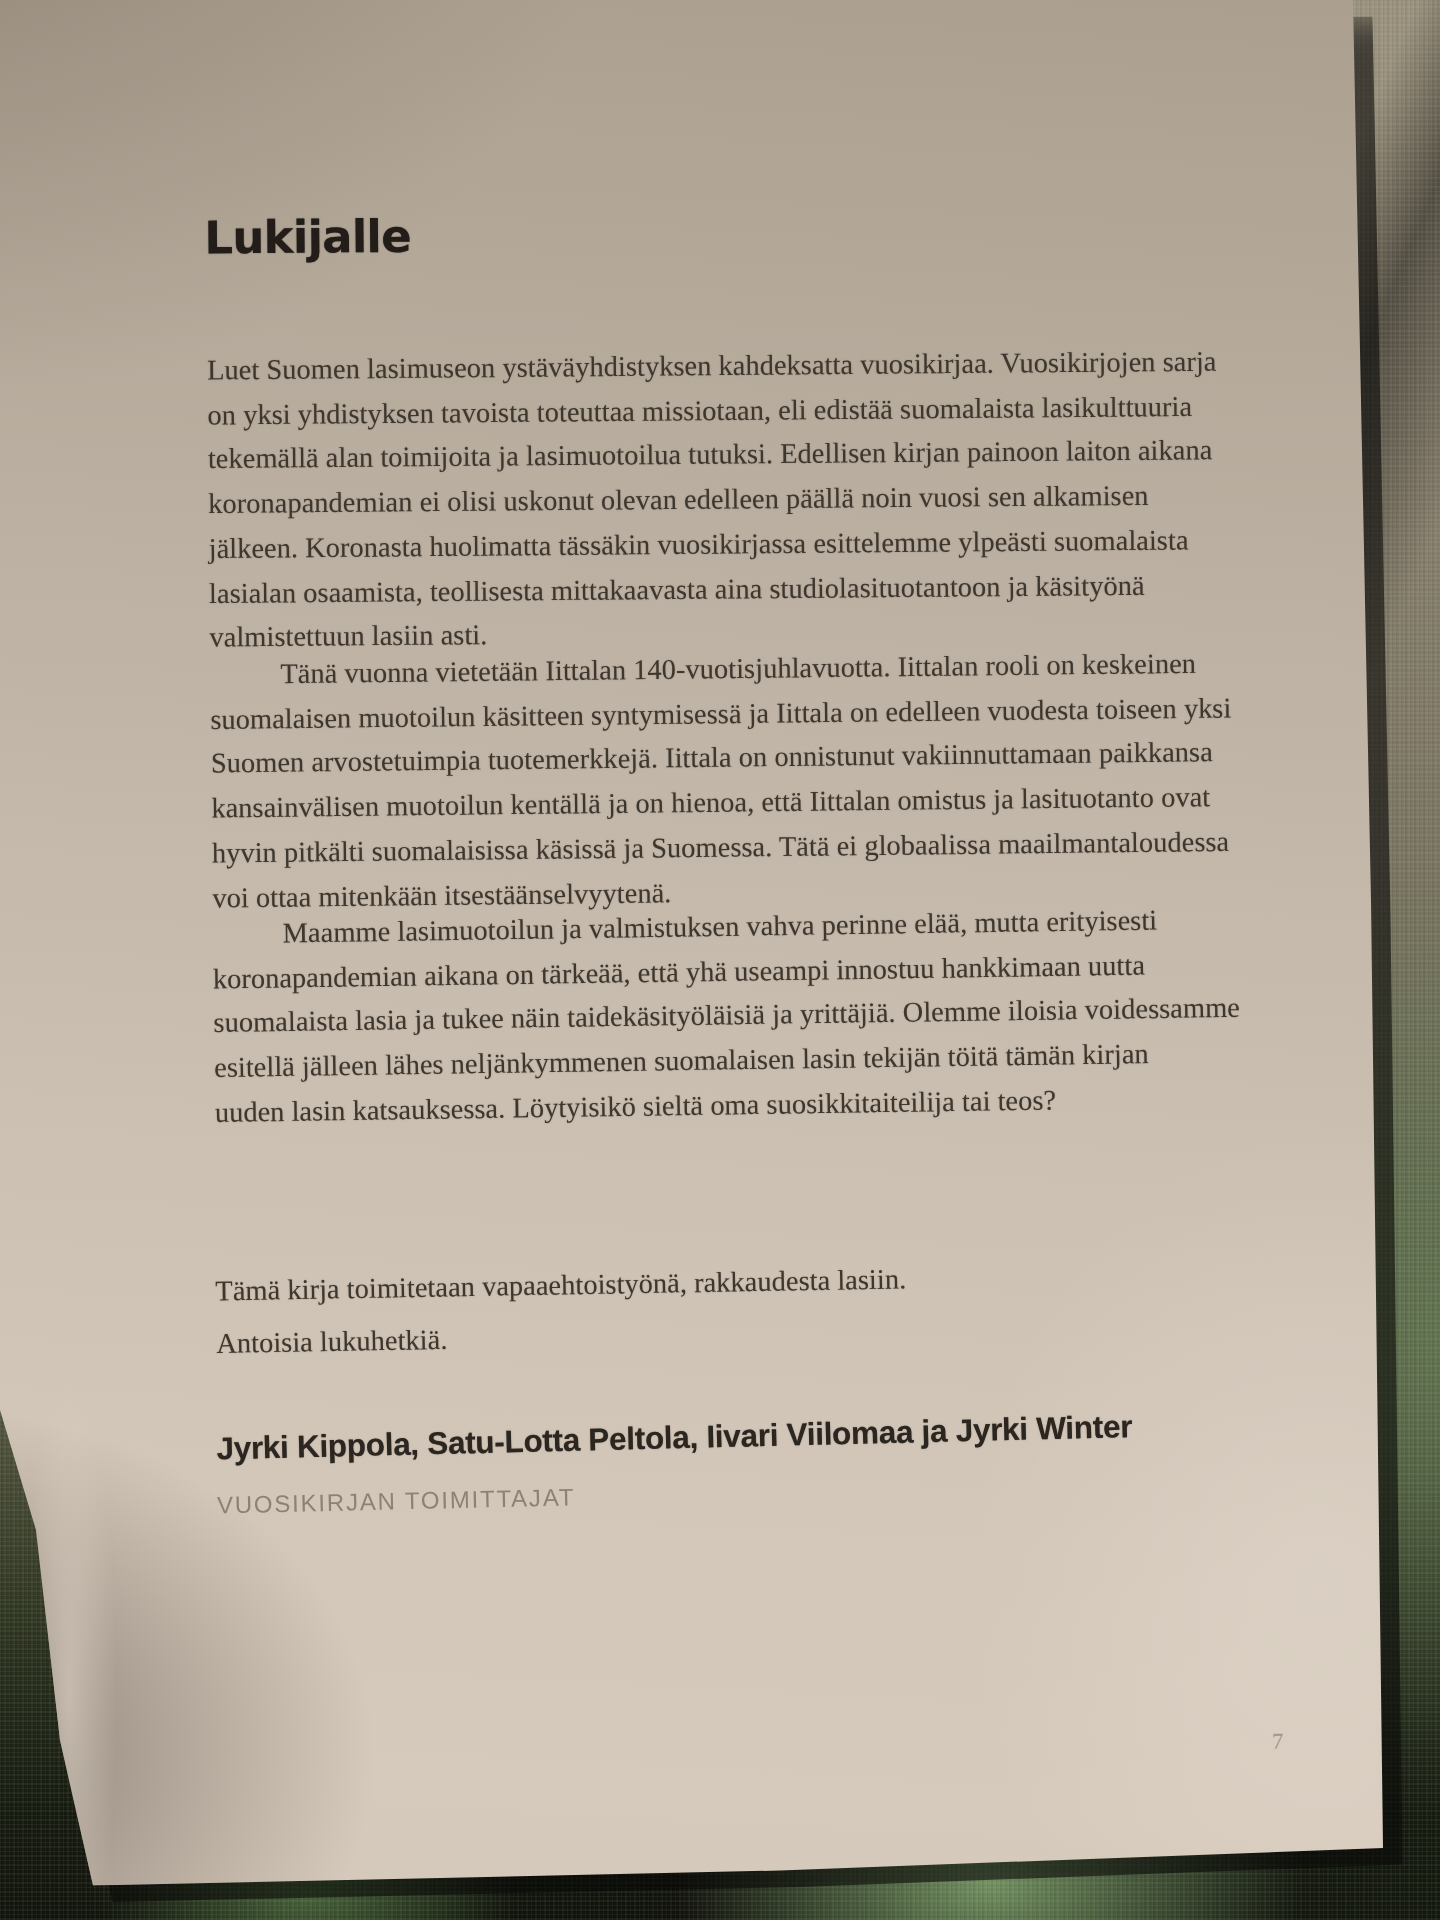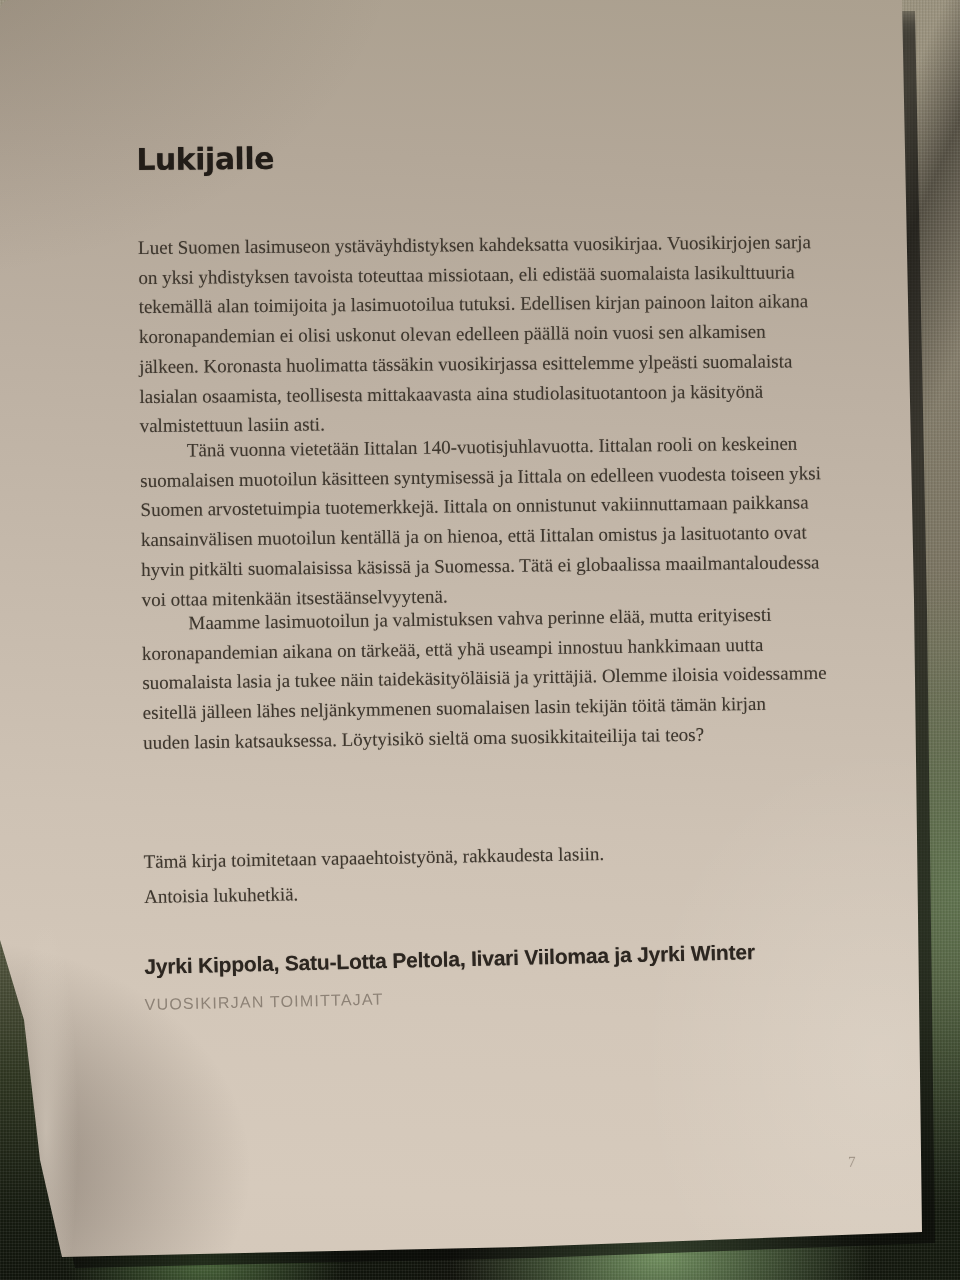--- a/index.html
+++ b/index.html
@@ -32,21 +32,20 @@
   
   .paper {
     position:absolute; inset:0;
     clip-path:polygon(0 0, 902px 0, 914px 600px, 922px 1232px, 520px 1247px, 62px 1257px, 40px 1160px, 24px 1020px, 0 940px);
     background:
       radial-gradient(40px 260px at 46px 1130px, rgba(226,216,202,0.55), rgba(226,216,202,0) 80%),
       radial-gradient(430px 330px at -50px 1170px, rgba(58,48,40,0.52), rgba(58,48,40,0) 70%),
       radial-gradient(700px 500px at -90px -70px, rgba(66,56,45,0.22), rgba(66,56,45,0) 70%),
       radial-gradient(320px 420px at 880px 1060px, rgba(255,252,244,0.16), rgba(255,252,244,0) 75%),
       linear-gradient(183deg, #aba08f 0%, #b3a798 14%, #bcb0a2 30%, #c6baac 48%, #cec2b4 64%, #d3c7b9 78%, #d6cabc 92%, #d4c8ba 100%);
-    border-radius: 10px;
   }
   .content { position:absolute; inset:0; transform:rotate(-0.5deg); transform-origin:140px 240px; }
 
   .title {
     position:absolute; left:137px; top:142px; margin:0;
     font-family:"DejaVu Sans","Liberation Sans",sans-serif;
     font-size:30px; font-weight:700; letter-spacing:-0.5px;
     color:#221d18; text-shadow:0 0 0.8px rgba(34,29,24,0.6);
   }
   .para {

